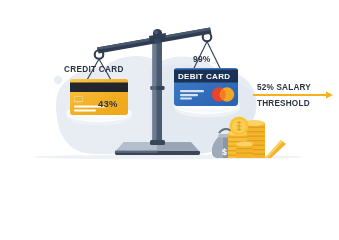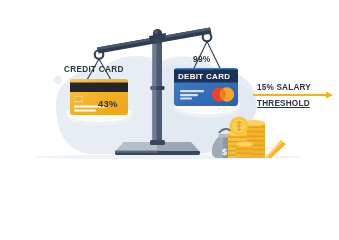--- a/index.html
+++ b/index.html
@@ -64,21 +64,20 @@
     font-size: 8.2px;
     color: #2b3442;
     letter-spacing: 0.2px;
   }
   #label-salary-2 {
     left: 257px;
     top: 99px;
     font-size: 8.2px;
     color: #2b3442;
     letter-spacing: 0.2px;
-    text-decoration: underline;
   }
   #label-dollar-sign {
     left: 222px;
     top: 147px;
     font-size: 9px;
     color: #ffffff;
   }
 </style>
 </head>
 <body>
@@ -261,19 +260,19 @@
   </svg>
 
   <div class="txt" id="label-debit-card">DEBIT CARD</div>
 
   <div class="txt" id="label-credit-card">CREDIT CARD</div>
 
   <div class="txt" id="label-15">43%</div>
 
   <div class="txt" id="label-30">99%</div>
 
-  <div class="txt" id="label-salary-1">15% SALARY</div>
+  <div class="txt" id="label-salary-1">52% SALARY</div>
 
   <div class="txt" id="label-salary-2">THRESHOLD</div>
 
   <div class="txt" id="label-dollar-sign">$</div>
 
 </div>
 
 </body></html>

